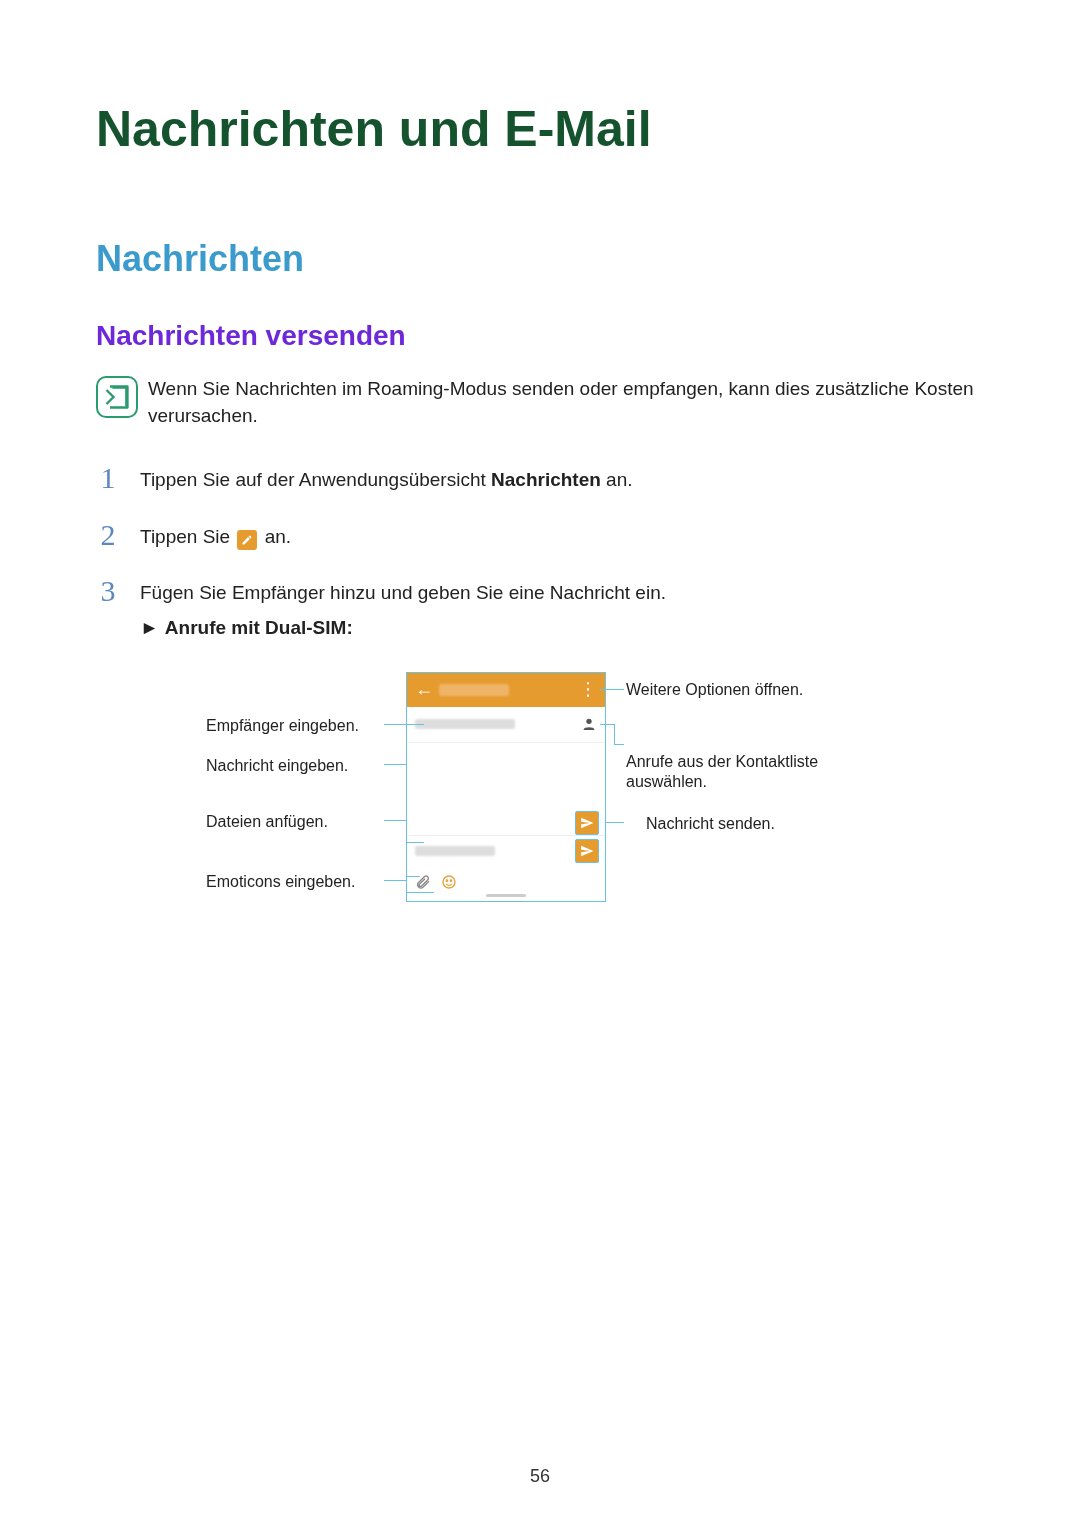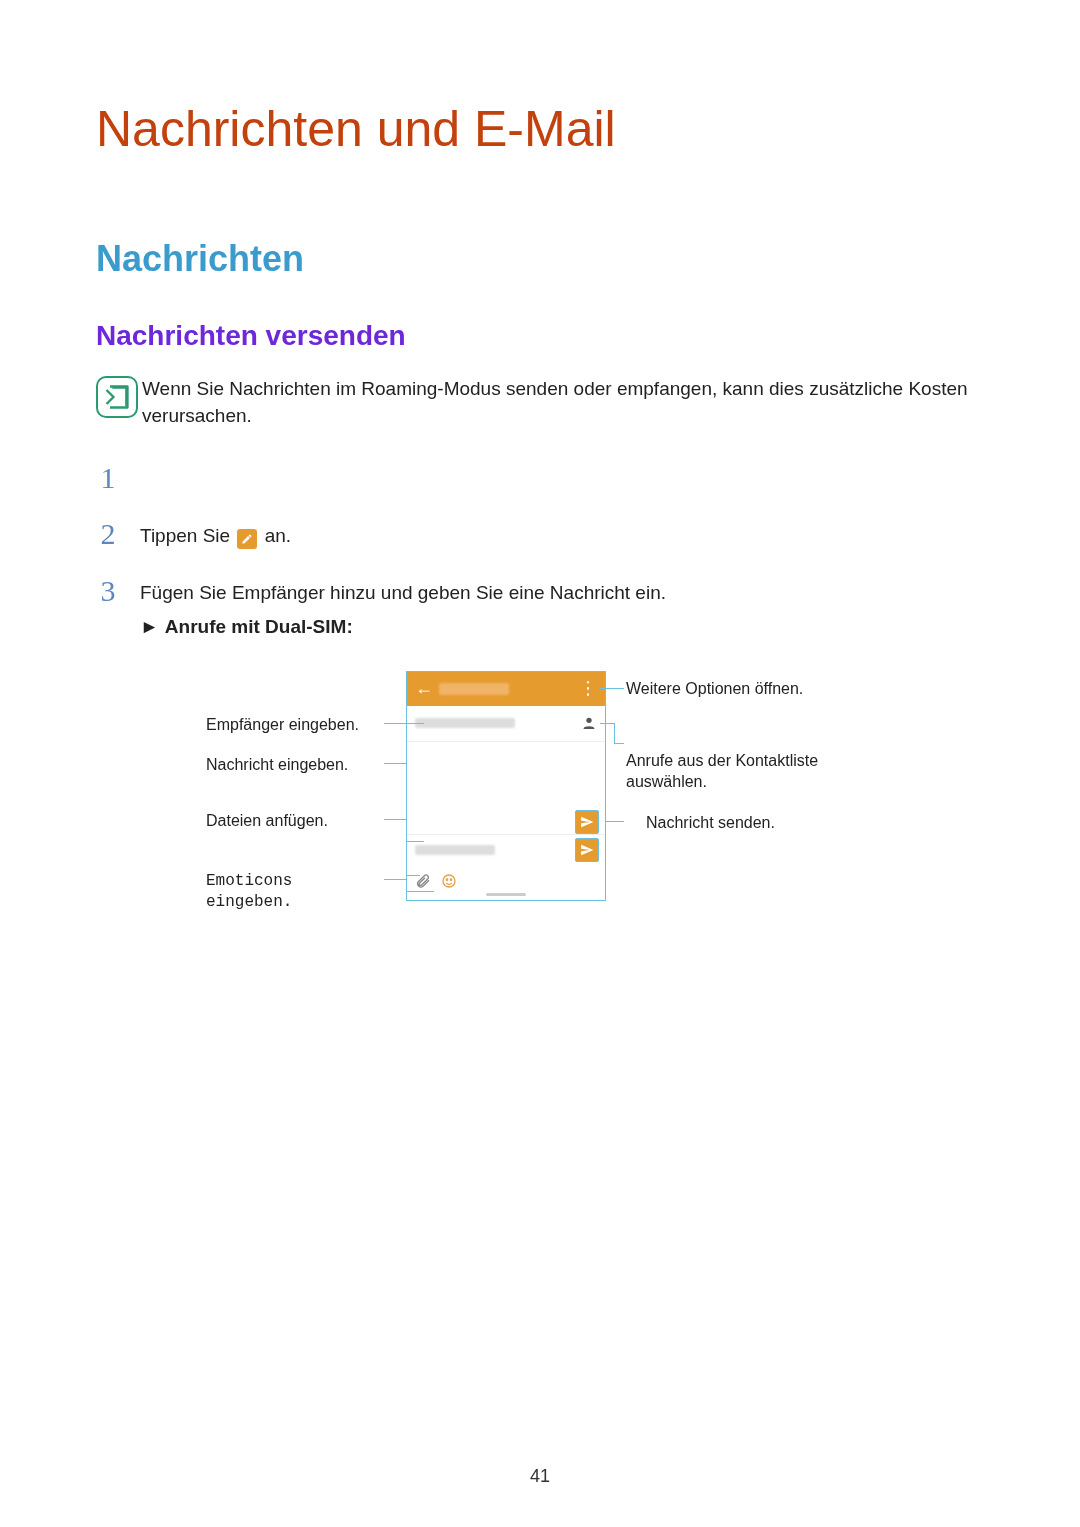--- a/index.html
+++ b/index.html
@@ -9,22 +9,22 @@
     background: #fff;
     font-family: Arial, Helvetica, sans-serif;
     color: #222;
     position: relative;
   }
   .page {
     padding: 100px 96px 0 96px;
   }
   h1 {
     font-size: 50px;
-    font-weight: normal;
-    color: #c2410c;
+    font-weight: bold;
+    color: #14532d;
     margin-bottom: 80px;
   }
   h2 {
     font-size: 36px;
     font-weight: bold;
     color: #3a9bcc;
     margin-bottom: 40px;
   }
   h3 {
     font-size: 28px;
@@ -33,21 +33,21 @@
     margin-bottom: 24px;
   }
   .intro {
     font-size: 19px;
     margin-bottom: 22px;
     line-height: 1.3;
   }
   .note-block {
     display: flex;
     align-items: flex-start;
-    gap: 4px;
+    gap: 10px;
     margin-bottom: 34px;
   }
   .note-icon {
     width: 42px; height: 42px;
     border: 2px solid #2a9a6f;
     border-radius: 10px;
     display: flex;
     align-items: center; justify-content: center;
     flex-shrink: 0;
   }
@@ -202,20 +202,23 @@
         <path d="M6 3 L21 3 L21 21 L6 21" stroke-linejoin="round" fill="none"></path>
         <path d="M8 4 L20 4 L20 20" fill="none"></path>
       </svg>
     </div>
     <div class="note-text">Wenn Sie Nachrichten im Roaming-Modus senden oder empfangen, kann dies zusätzliche Kosten verursachen.</div>
   </div>
 
   <ol class="step-list">
     <li class="step">
       <div class="step-num">1</div>
+      <div class="step-text">
+        <span>Tippen Sie auf der Anwendungsübersicht </span><strong>Nachrichten</strong><span> an.</span>
+      </div>
     </li>
     <li class="step">
       <div class="step-num">2</div>
       <div class="step-text">
         <span>Tippen Sie </span>
         <span class="compose-icon">
           <svg viewBox="0 0 24 24" fill="#fff">
               <path d="M3 17.25V21h3.75L17.81 9.94l-3.75-3.75L3 17.25zM20.71 7.04a1 1 0 0 0 0-1.41l-2.34-2.34a1 1 0 0 0-1.41 0l-1.83 1.83 3.75 3.75 1.83-1.83z"></path>
             </svg>
         </span>
@@ -289,31 +292,31 @@
     <div class="callout left" style="top:84px; left:0; width:175px;">Nachricht eingeben.</div>
     <div class="line hline" style="top:92px; left:178px; width:22px;"></div>
     <div class="line vline" style="top:92px; left:200px; height:78px;"></div>
     <div class="line hline" style="top:170px; left:200px; width:18px;"></div>
 
     <div class="callout left" style="top:140px; left:0; width:175px;">Dateien anfügen.</div>
     <div class="line hline" style="top:148px; left:178px; width:22px;"></div>
     <div class="line vline" style="top:148px; left:200px; height:56px;"></div>
     <div class="line hline" style="top:204px; left:200px; width:14px;"></div>
 
-    <div class="callout left" style="top:200px; left:0; width:175px;font-family:Liberation Mono, monospace;">Emoticons eingeben.</div>
+    <div class="callout left" style="top:200px; left:0; width:175px;">Emoticons eingeben.</div>
     <div class="line hline" style="top:208px; left:178px; width:22px;"></div>
     <div class="line vline" style="top:208px; left:200px; height:12px;"></div>
     <div class="line hline" style="top:220px; left:200px; width:28px;"></div>
 
     <div class="callout" style="top:8px; left:420px; width:220px;">Weitere Optionen öffnen.</div>
     <div class="line hline" style="top:17px; left:394px; width:24px;"></div>
 
     <div class="callout" style="top:56px; left:420px; width:220px;margin-top:24px;">Anrufe aus der Kontaktliste auswählen.</div>
     <div class="line hline" style="top:52px; left:394px; width:14px;"></div>
     <div class="line vline" style="top:52px; left:408px; height:20px;"></div>
     <div class="line hline" style="top:72px; left:408px; width:10px;"></div>
 
     <div class="callout" style="top:142px; left:420px; width:220px;margin-left:20px;">Nachricht senden.</div>
     <div class="line hline" style="top:150px; left:400px; width:18px;"></div>
   </div>
 </div>
 
-<div class="page-num">41</div>
+<div class="page-num">56</div>
 
 </body></html>

